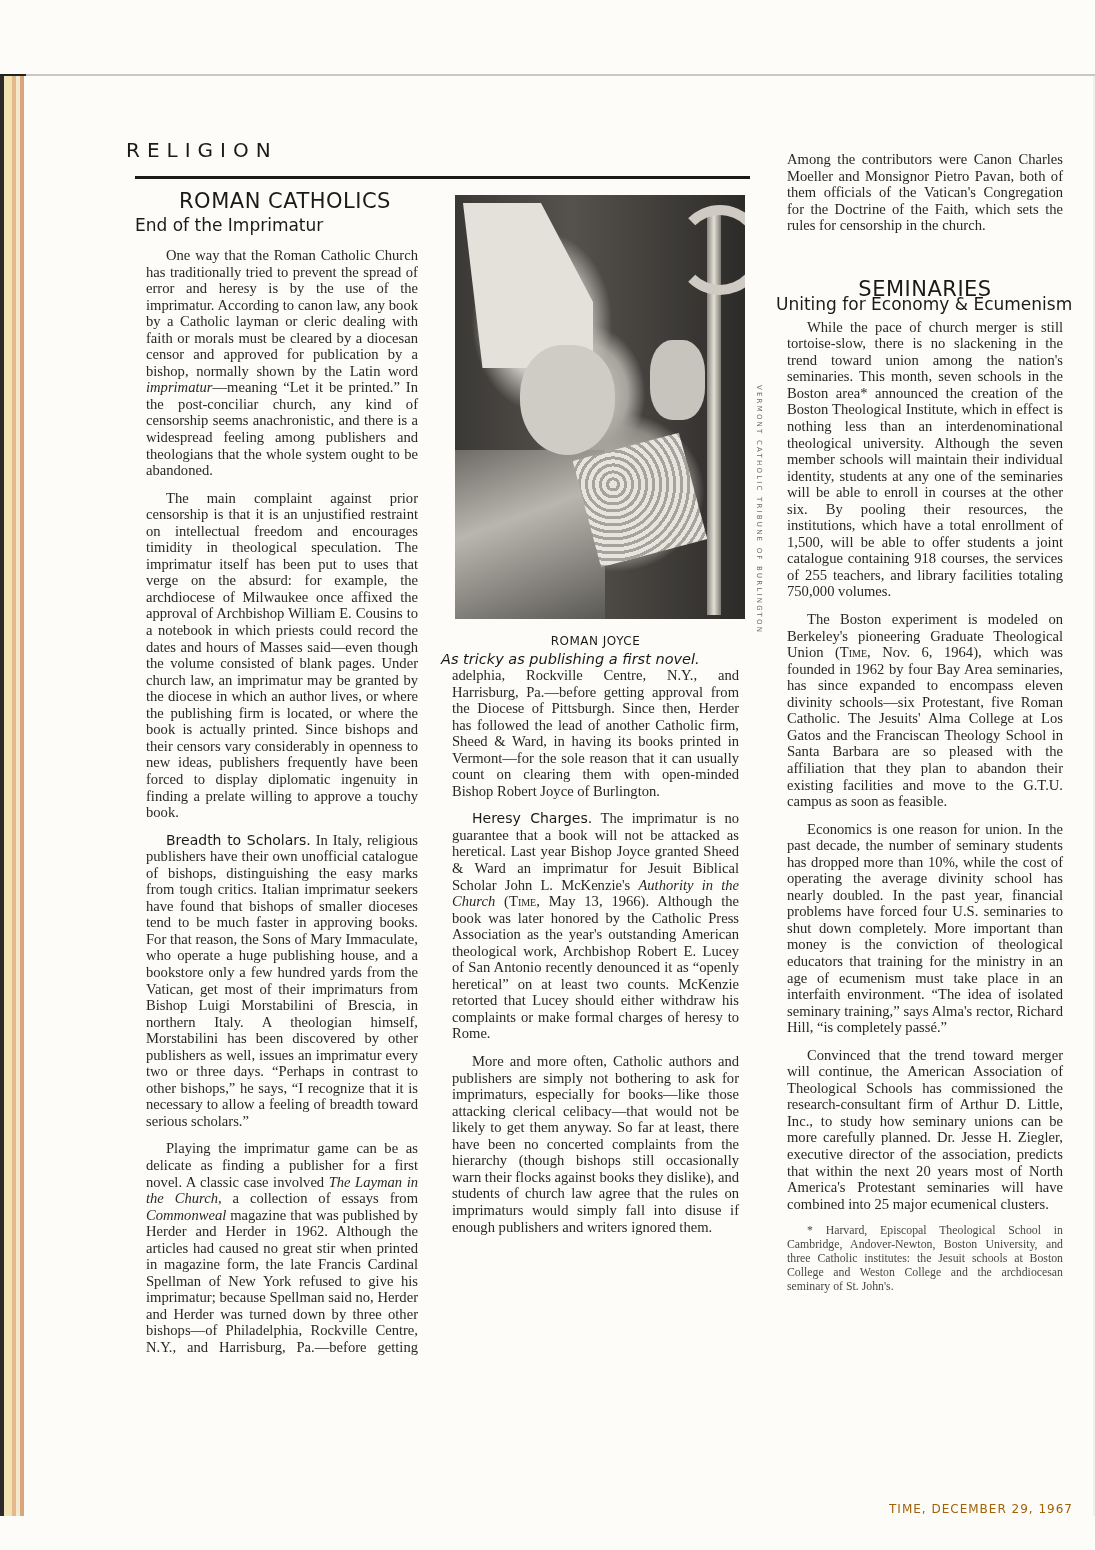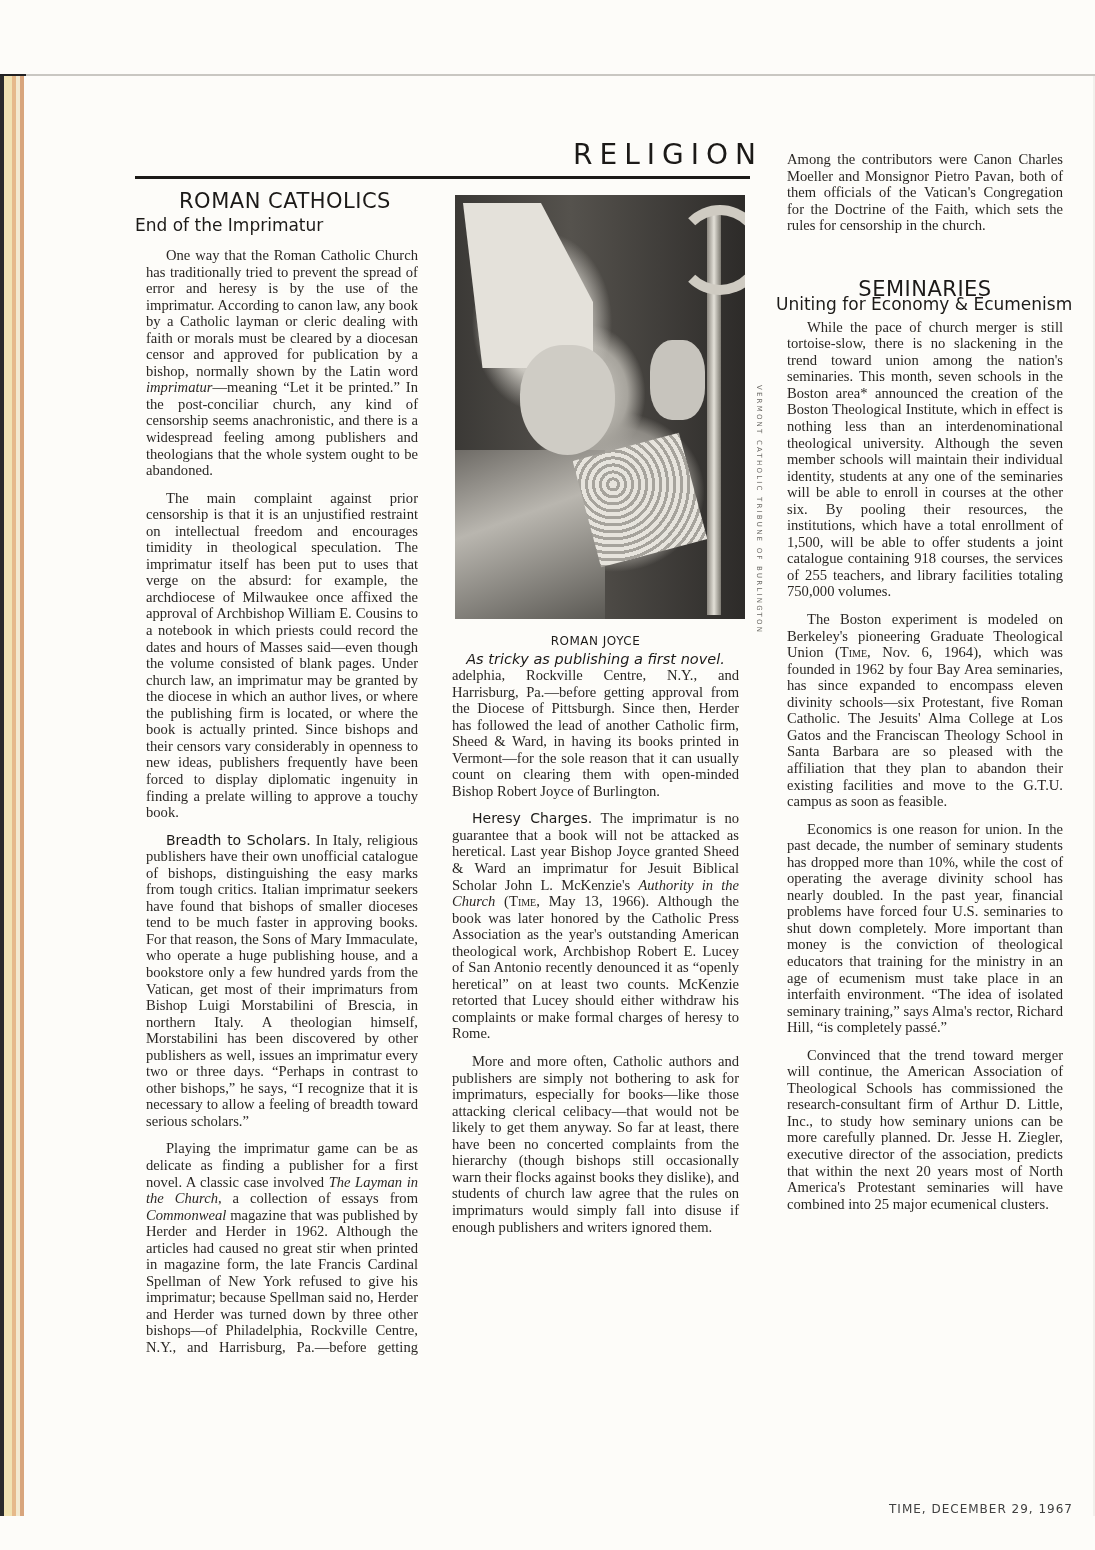--- a/index.html
+++ b/index.html
@@ -9,22 +9,22 @@
     font-family: "Liberation Serif", "DejaVu Serif", serif;
     color: #2a2724;
   }
   .top-border { position: absolute; left: 0; top: 74px; width: 1095px; height: 2px; background: #c9c7c2; }
   .spine { position: absolute; left: 0; top: 76px; width: 26px; height: 1440px;
     background: linear-gradient(90deg, #2b2b2b 0 4px, #f1e3b3 4px 12px, #e6b98a 12px 16px, #f3e9cf 16px 20px, #d8a57d 20px 24px, #fdfcf9 24px); }
   .spine-dark { position:absolute; left:0; top:74px; width:26px; height:6px; background:#222; }
   .page-right-edge { position:absolute; right:0; top:76px; width:2px; height:1440px; background:#f2f0ec; }
 
   .section-title {
-    position: absolute; left: 148px; top: 138px; width: 615px; text-align: right;
-    font-family: "DejaVu Sans", sans-serif; font-size: 28px; letter-spacing: 7px;
+    position: absolute; left: 126px; top: 138px; width: 615px; text-align: left;
+    font-family: "DejaVu Sans", sans-serif; font-size: 20px; letter-spacing: 7px;
     color: #1c1a18; font-weight: normal;
   }
   .title-rule { position: absolute; left: 135px; top: 176px; width: 615px; height: 3px; background: #1c1a18; }
 
   .col { position: absolute; font-size: 14.6px; line-height: 16.55px; text-align: justify; hyphens: manual; }
   .col p { margin: 11px; text-indent: 20px; }
   .col p.noindent { text-indent: 0; }
   .col1 { left: 135px; top: 236px; width: 294px; }
   .col2 { left: 441px; top: 656px; width: 309px; }
   .col3 { left: 776px; top: 140px; width: 298px; }
@@ -57,26 +57,26 @@
   .photo .sleeve { position:absolute; left:130px; top:250px; width:110px; height:110px; background:repeating-radial-gradient(circle at 30% 30%, #e7e4dd 0 4px, #a6a39c 4px 7px); transform:rotate(-15deg); }
   .photo .hand { position:absolute; left:195px; top:145px; width:55px; height:80px; border-radius:40%; background:#c7c4bd; }
   .photo .vest { position:absolute; left:0; top:255px; width:150px; height:170px; background:linear-gradient(160deg,#6e6b66,#b9b6af 40%,#5a5853); }
 
   .photo-credit {
     position: absolute; left: 755px; top: 385px; writing-mode: vertical-rl;
     font-family: "DejaVu Sans", sans-serif; font-size: 7px; letter-spacing: 2.2px; color: #6a6864;
   }
   .caption-name { position:absolute; left:441px; top:634px; width:309px; text-align:center;
     font-family:"DejaVu Sans", sans-serif; font-size:12px; letter-spacing:0.5px; color:#1c1a18; }
-  .caption-text { position:absolute; left:441px; top:651px; width:309px; text-align:center;
+  .caption-text { position:absolute; left:441px; top:651px; width:309px; text-align:left;
     font-family:"DejaVu Sans", sans-serif; font-size:14.5px; font-style:italic; color:#1c1a18; }
 
   .footnote { font-size: 11.8px; line-height: 14px; color: #4a4743; margin-top: 16px; text-indent: 0; }
   .page-number { position:absolute; left:135px; top:1588px; font-family:"DejaVu Sans", sans-serif; font-size:15px; color:#0f172a; }
-  .issue-date { position:absolute; right:22px; top:1502px; font-family:"DejaVu Sans", sans-serif; font-size:12px; letter-spacing:1px; color:#404040; }
+  .issue-date { position:absolute; right:22px; top:1502px; font-family:"DejaVu Sans", sans-serif; font-size:12px; letter-spacing:1px; color:#a16207; }
 </style>
 </head>
 <body>
 
 <div class="top-border"></div>
 <div class="spine-dark"></div>
 <div class="spine"></div>
 <div class="page-right-edge"></div>
 
 <div class="section-title">RELIGION</div>
@@ -114,16 +114,17 @@
 <div class="col col3">
   <p class="noindent">Among the contributors were Canon Charles Moeller and Monsignor Pietro Pavan, both of them officials of the Vatican's Congregation for the Doctrine of the Faith, which sets the rules for censorship in the church.</p>
   <div style="height:104px; position:relative;">
     <div class="dept-head" style="left:0; top:36px; width:298px;">SEMINARIES</div>
     <div class="story-head" style="left:0; top:51px;">Uniting for Economy &amp; Ecumenism</div>
   </div>
   <p style="margin-top:-30px;">While the pace of church merger is still tortoise-slow, there is no slackening in the trend toward union among the nation's seminaries. This month, seven schools in the Boston area* announced the creation of the Boston Theological Institute, which in effect is nothing less than an interdenominational theological university. Although the seven member schools will maintain their individual identity, students at any one of the seminaries will be able to enroll in courses at the other six. By pooling their resources, the institutions, which have a total enrollment of 1,500, will be able to offer students a joint catalogue containing 918 courses, the services of 255 teachers, and library facilities totaling 750,000 volumes.</p>
   <p><span>The Boston experiment is modeled on Berkeley's pioneering Graduate Theological Union (</span><span class="sc">Time</span><span>, Nov. 6, 1964), which was founded in 1962 by four Bay Area seminaries, has since expanded to encompass eleven divinity schools—six Protestant, five Roman Catholic. The Jesuits' Alma College at Los Gatos and the Franciscan Theology School in Santa Barbara are so pleased with the affiliation that they plan to abandon their existing facilities and move to the G.T.U. campus as soon as feasible.</span></p>
   <p>Economics is one reason for union. In the past decade, the number of seminary students has dropped more than 10%, while the cost of operating the average divinity school has nearly doubled. In the past year, financial problems have forced four U.S. seminaries to shut down completely. More important than money is the conviction of theological educators that training for the ministry in an age of ecumenism must take place in an interfaith environment. “The idea of isolated seminary training,” says Alma's rector, Richard Hill, “is completely passé.”</p>
   <p>Convinced that the trend toward merger will continue, the American Association of Theological Schools has commissioned the research-consultant firm of Arthur D. Little, Inc., to study how seminary unions can be more carefully planned. Dr. Jesse H. Ziegler, executive director of the association, predicts that within the next 20 years most of North America's Protestant seminaries will have combined into 25 major ecumenical clusters.</p>
+  <p class="footnote">* Harvard, Episcopal Theological School in Cambridge, Andover-Newton, Boston University, and three Catholic institutes: the Jesuit schools at Boston College and Weston College and the archdiocesan seminary of St. John's.</p>
 </div>
 
 <div class="page-number">26</div>
 <div class="issue-date">TIME, DECEMBER 29, 1967</div>
 
 </body></html>

